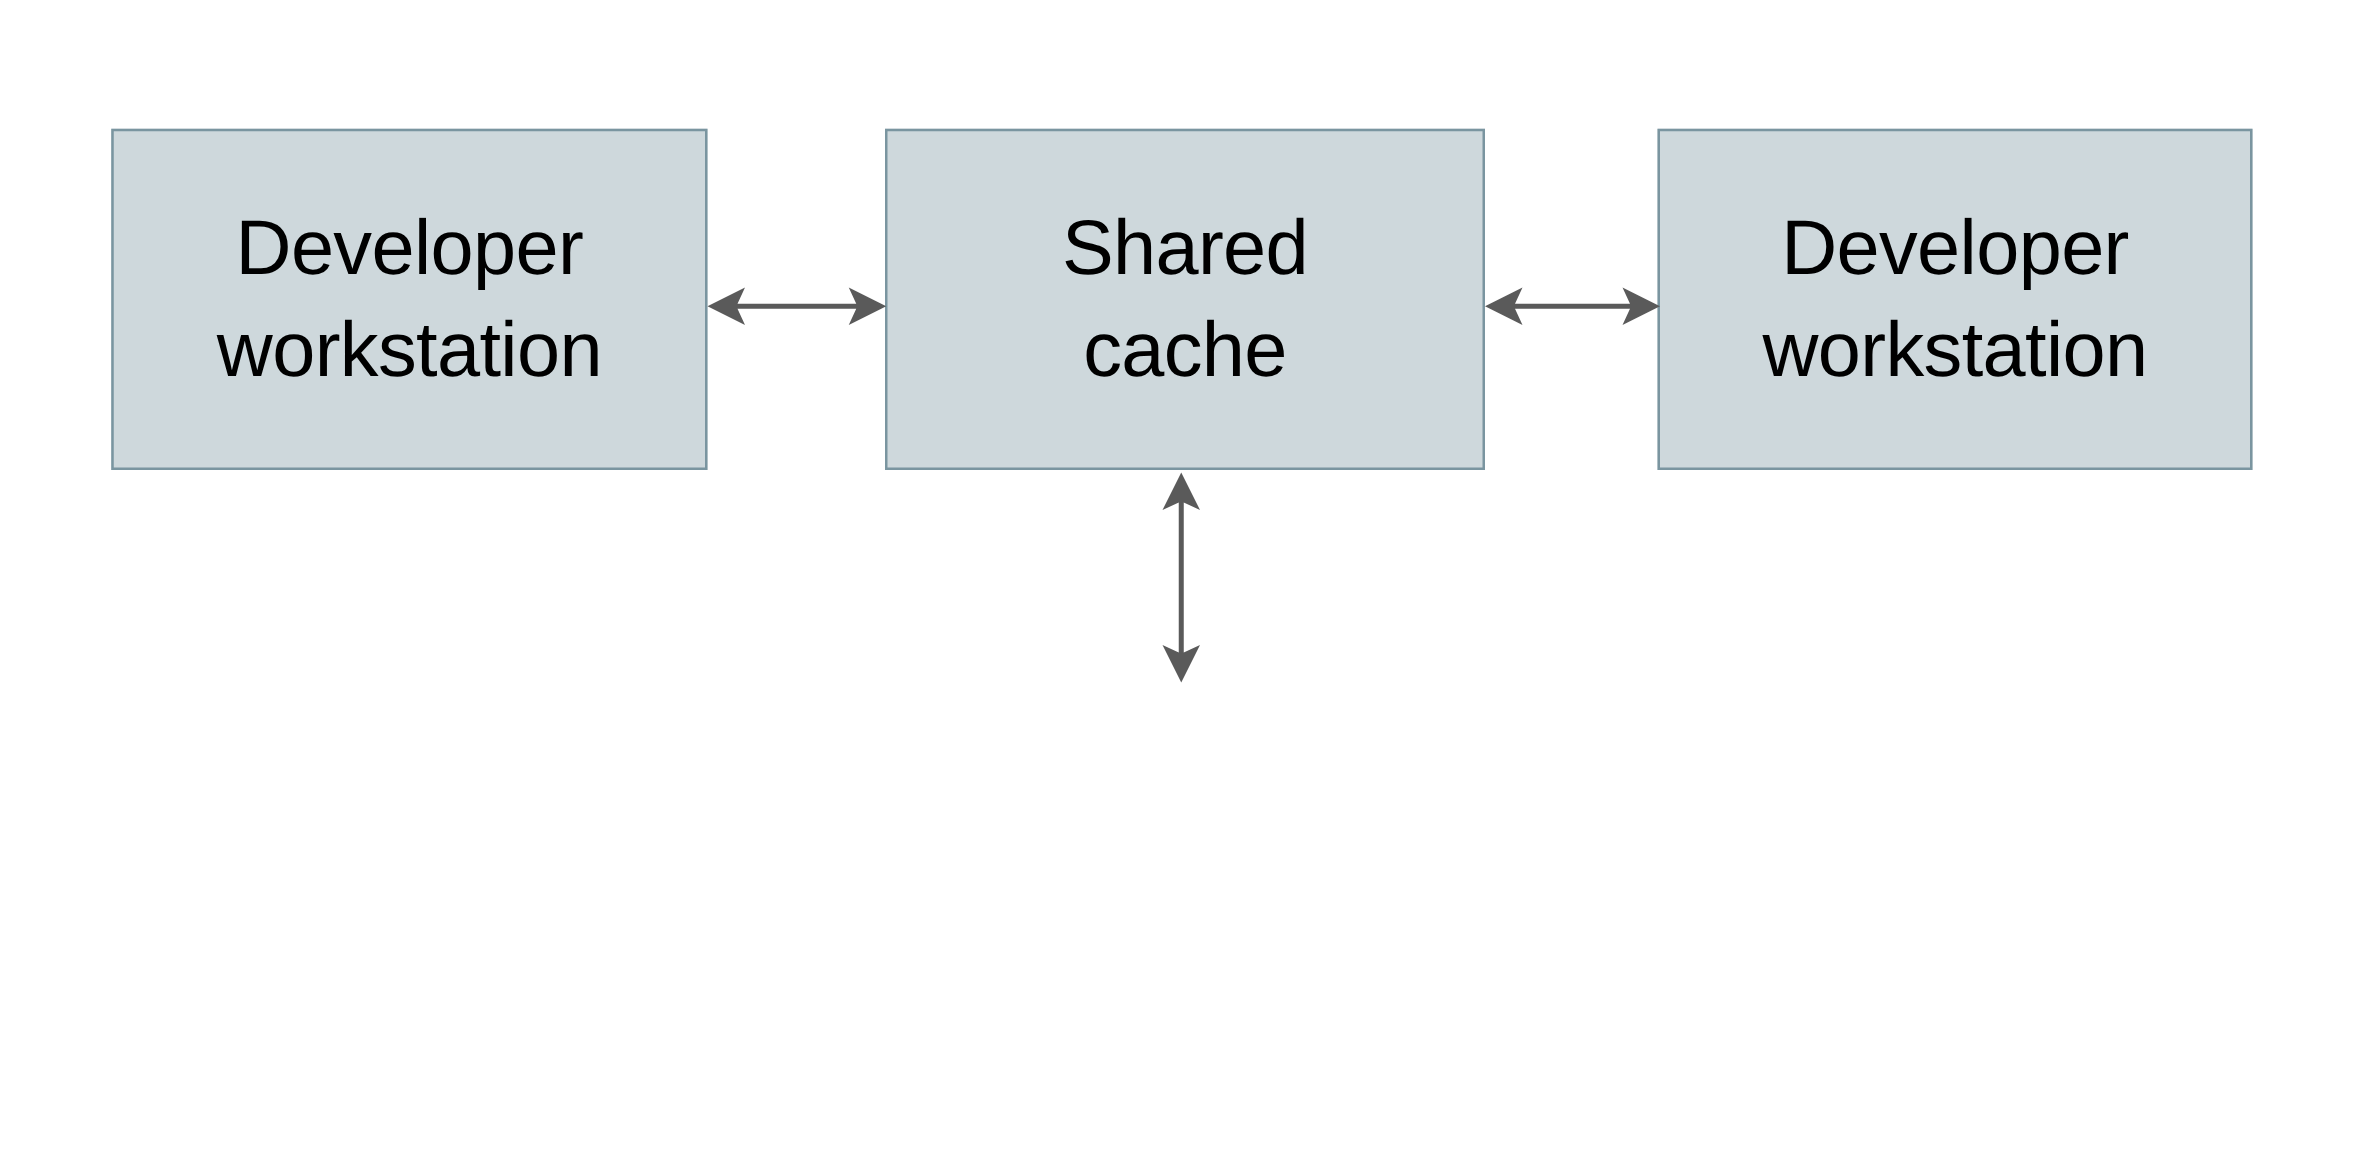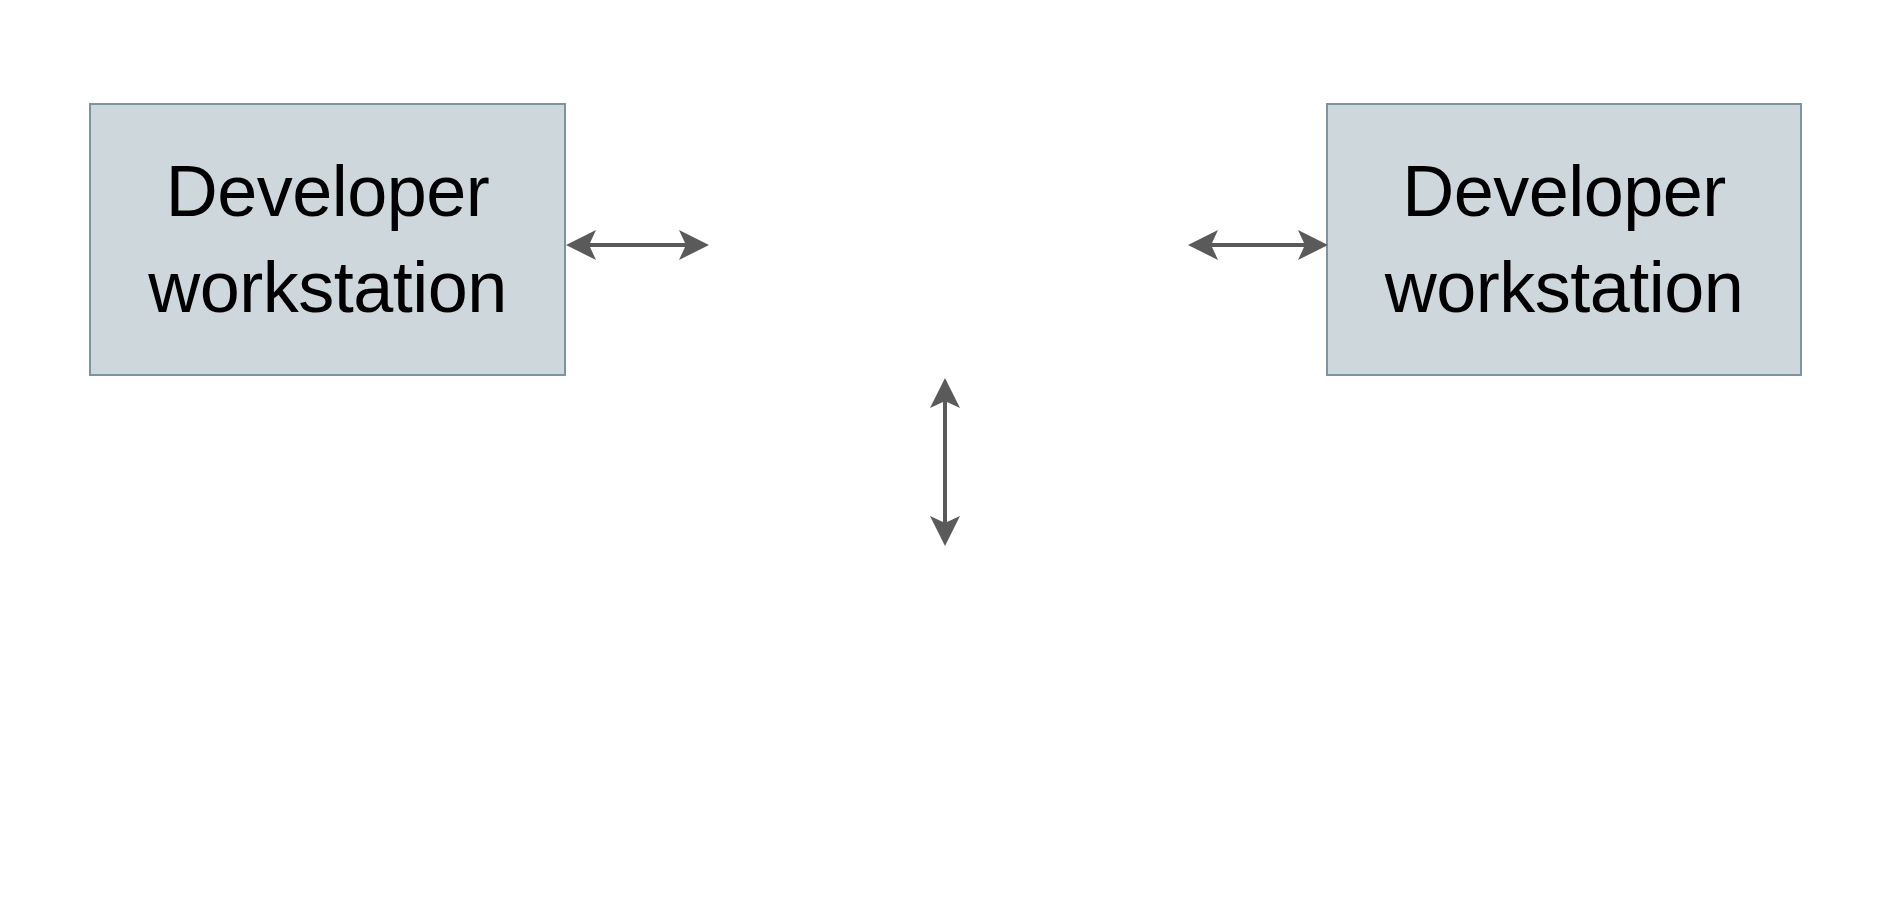--- a/index.html
+++ b/index.html
@@ -24,21 +24,21 @@
     box-sizing: border-box;
     background: #ced8dc;
     border: 2px solid #7a95a0;
     display: flex;
     align-items: center;
     justify-content: center;
     text-align: center;
   }
   .node-label {
     font-family: "Liberation Sans", sans-serif;
-    font-size: 72px;
+    font-size: 62px;
     line-height: 1.32;
     color: #000000;
     font-weight: 400;
     letter-spacing: -0.5px;
     white-space: pre-line;
     padding: 0 10px;
   }
 
   
   #node-dev-left   { left: 89px;   top: 103px; width: 477px; height: 273px; }
@@ -61,20 +61,24 @@
 </head>
 <body>
 
 <div id="canvas">
 
   <div class="node" id="node-dev-left">
     <span class="node-label">Developer
 workstation</span>
   </div>
 
+  <div class="node" id="node-cache">
+    <span class="node-label">Shared
+cache</span>
+  </div>
 
   <div class="node" id="node-dev-right">
     <span class="node-label">Developer
 workstation</span>
   </div>
 
 
   <svg class="connector" id="edge-left-cache" viewBox="0 0 155 80">
     <g>
       <path class="arrow-shape" d="M 6,40

